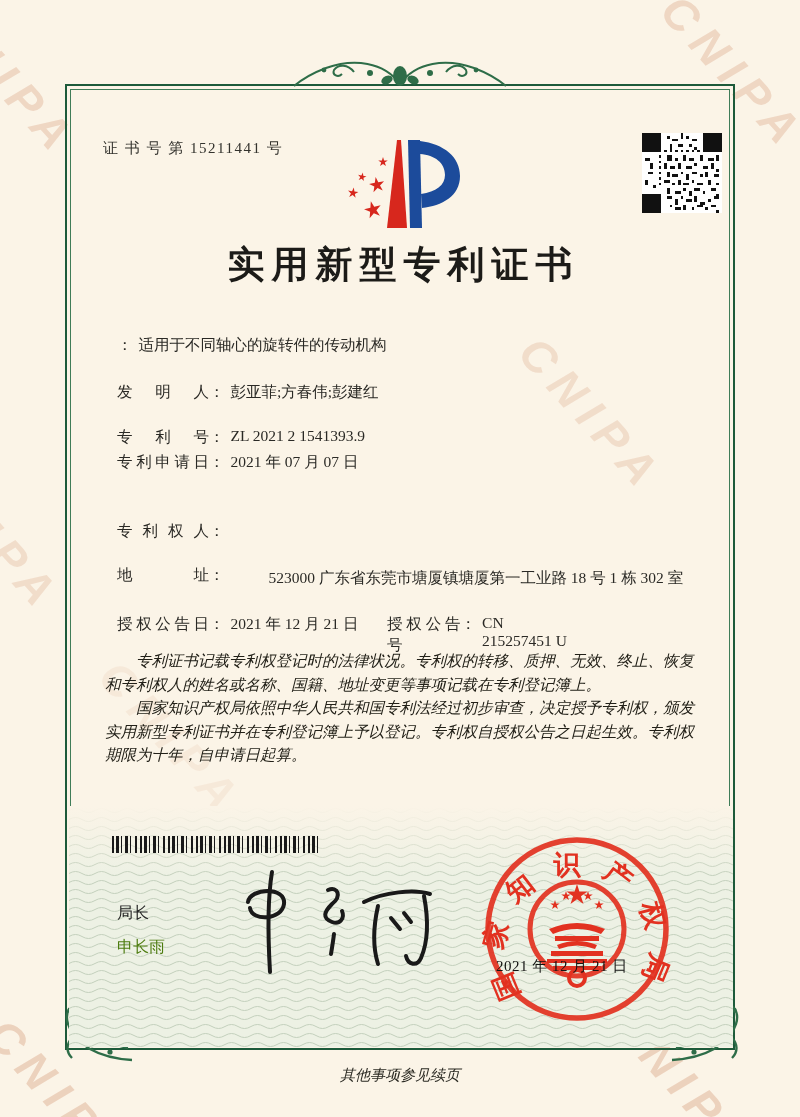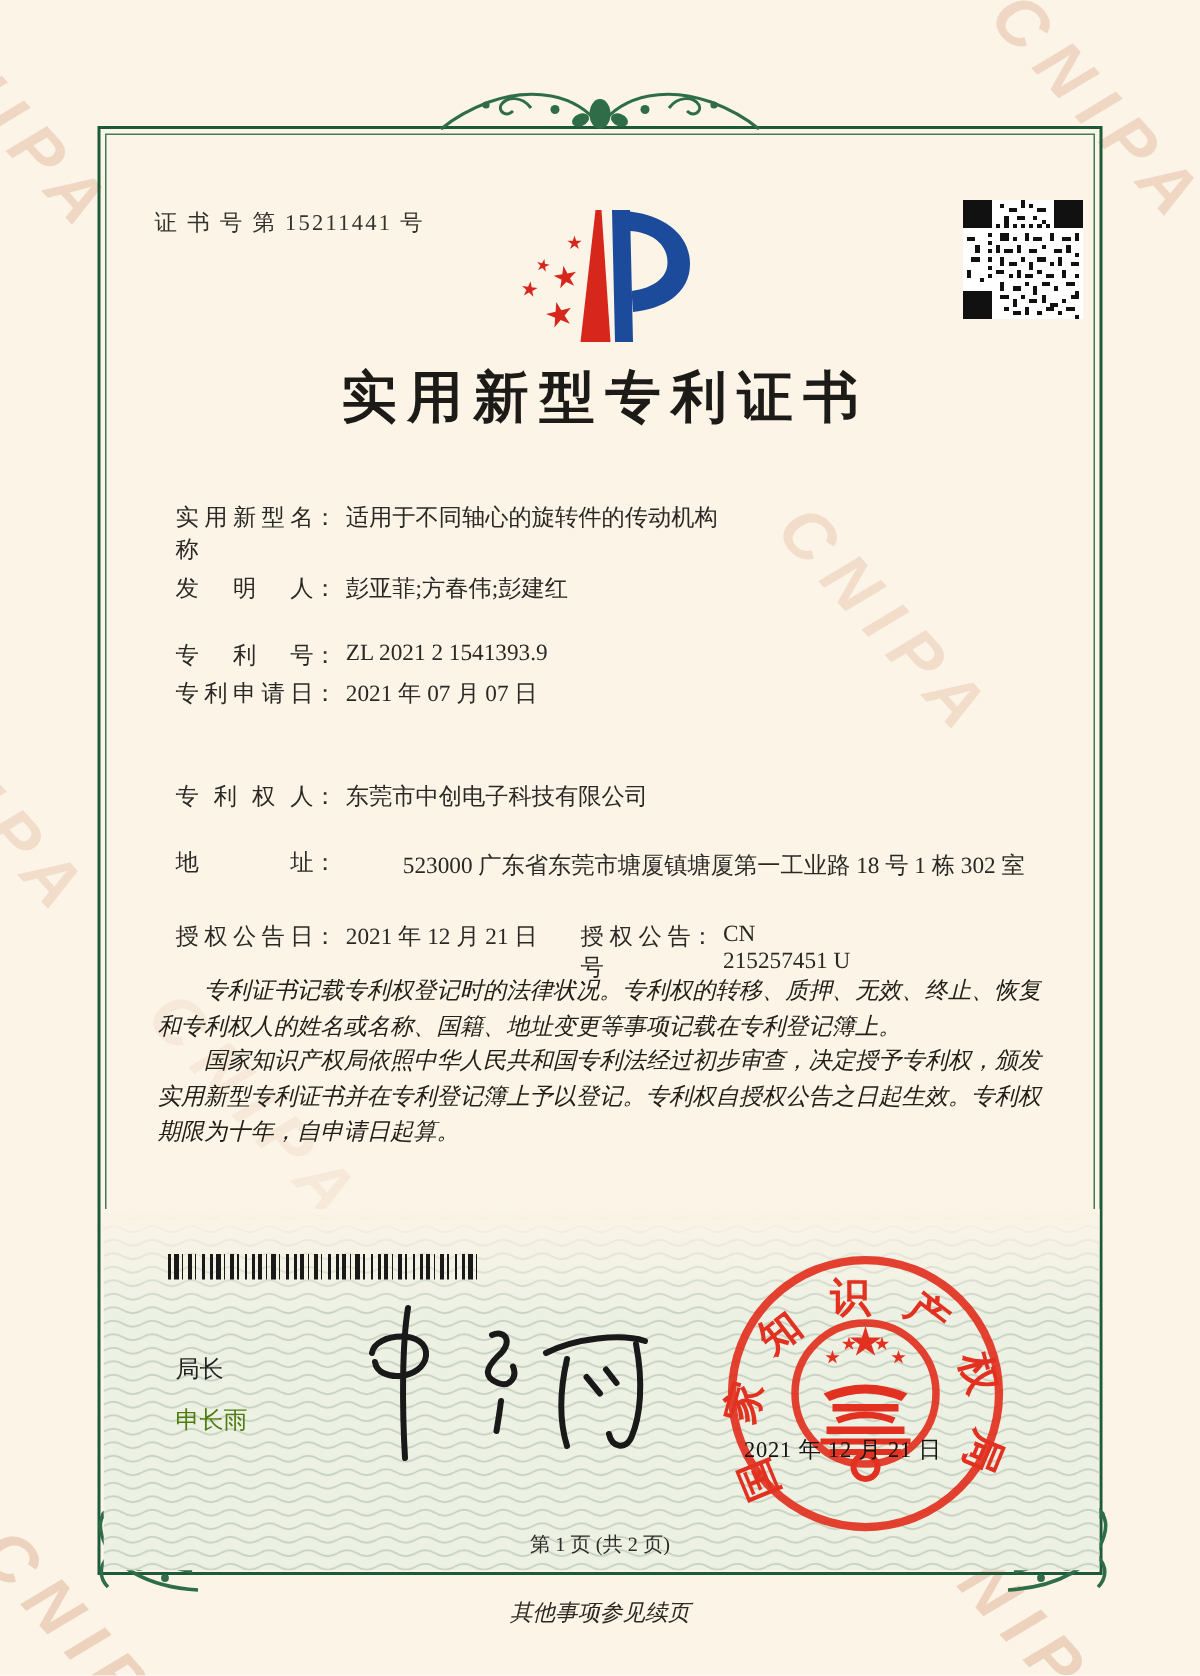--- a/index.html
+++ b/index.html
@@ -212,21 +212,20 @@
         <rect x="20" y="26" width="2" height="1"></rect>
         <rect x="23" y="27" width="1" height="1"></rect>
       <rect x="25" y="26" width="2" height="1"></rect>
         <rect x="27" y="28" width="1" height="1"></rect>
     </g>
   </svg>
 
   <div class="title">实用新型专利证书</div>
 
   <div class="row" style="top:335px;">
-    <span class="lbl">实用新型名称</span>
       <span class="colon">：</span>
     <span class="val">适用于不同轴心的旋转件的传动机构</span>
   </div>
   <div class="row" style="top:382px;align-items:center;">
     <span class="lbl">发明人</span>
       <span class="colon">：</span>
     <span class="val">彭亚菲;方春伟;彭建红</span>
   </div>
   <div class="row" style="top:427px;">
     <span class="lbl">专利号</span>
@@ -234,21 +233,20 @@
     <span class="val">ZL 2021 2 1541393.9</span>
   </div>
   <div class="row" style="top:452px;">
     <span class="lbl">专利申请日</span>
       <span class="colon">：</span>
     <span class="val">2021 年 07 月 07 日</span>
   </div>
   <div class="row" style="top:521px;">
     <span class="lbl">专利权人</span>
       <span class="colon">：</span>
-    <span class="val">东莞市中创电子科技有限公司</span>
   </div>
   <div class="row" style="top:565px;">
     <span class="lbl">地址</span>
       <span class="colon">：</span>
     <span class="val val-wrap">523000 广东省东莞市塘厦镇塘厦第一工业路 18 号 1 栋 302 室</span>
   </div>
   <div class="row" style="top:614px;">
     <span class="lbl">授权公告日</span>
       <span class="colon">：</span>
     <span class="val">2021 年 12 月 21 日</span>
@@ -314,16 +312,15 @@
         <path d="M80 116 Q100 108 120 116 L118 120 Q100 113 82 120 Z"></path>
         <rect x="74" y="122" width="52" height="5"></rect>
         <rect x="70" y="130" width="60" height="4"></rect>
         <rect x="76" y="137" width="48" height="4"></rect>
       </g>
       <circle cx="100" cy="149" r="8" fill="none" stroke="#e23120" stroke-width="4"></circle>
     </g>
   </svg>
   <div class="seal-date">2021 年 12 月 21 日</div>
 
-  <div class="pageno">第 1 页 (共 2 页)</div>
   <div class="note">其他事项参见续页</div>
 
 </div>
 
 </body></html>

